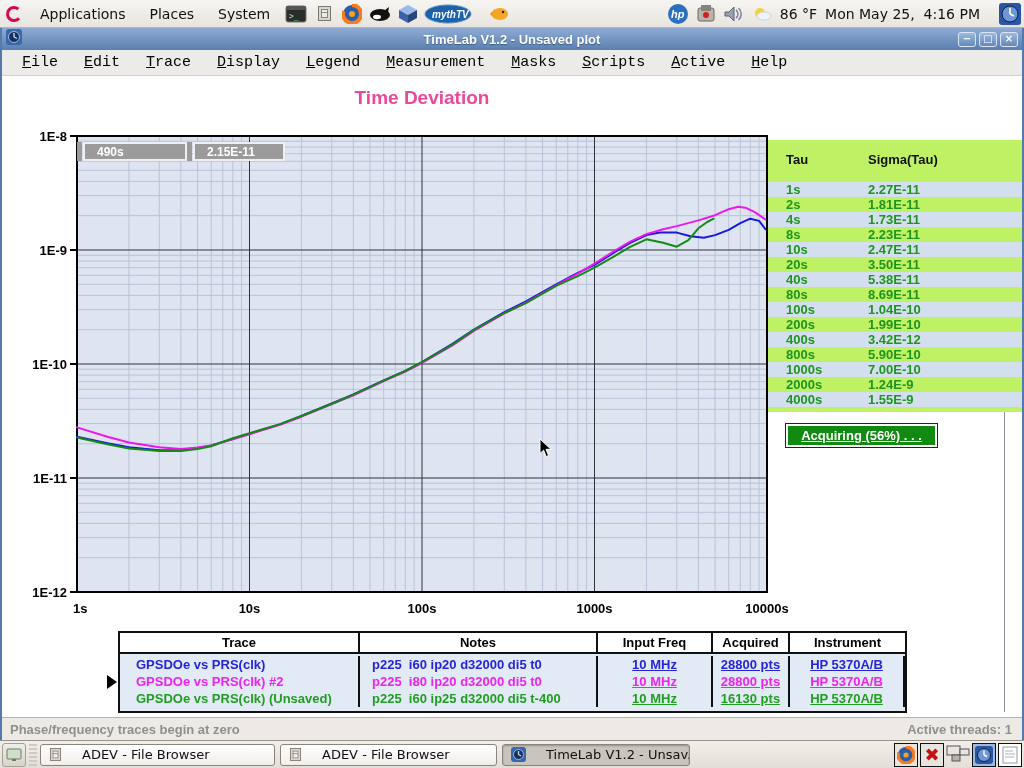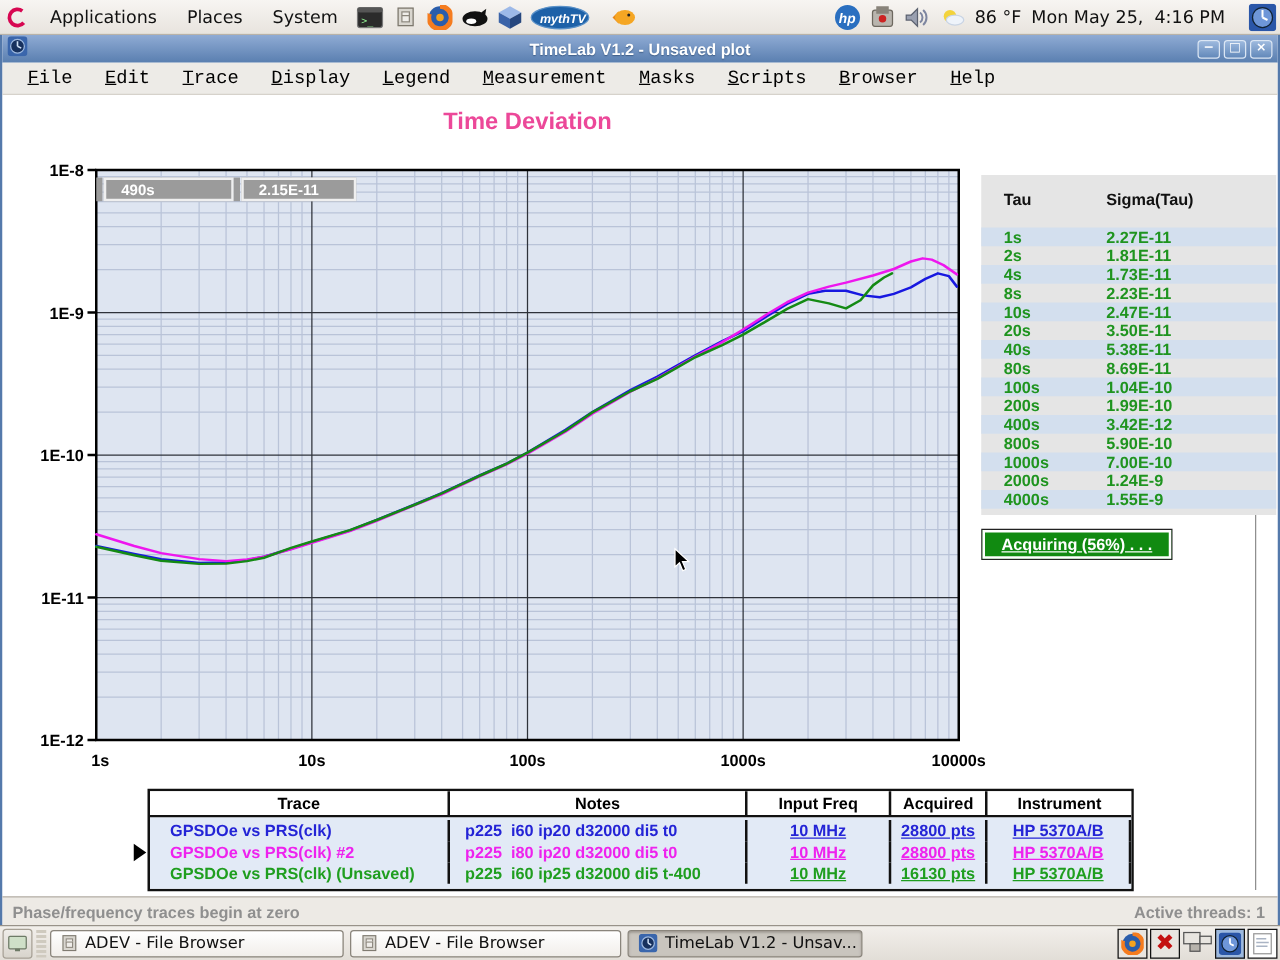--- a/index.html
+++ b/index.html
@@ -41,21 +41,21 @@
     font:bold 19px "Liberation Sans", sans-serif; color:#ec4899; }
 
   .readout { position:absolute; top:66px; height:19px; background:#9b9b9b;
     border:2px solid #efefef; color:#fff; font:bold 12px "Liberation Sans", sans-serif;
     padding:1px 0 0 12px; }
   .readout-tab { position:absolute; top:66px; width:5px; height:19px; background:#9b9b9b; }
 
   .right-divider { position:absolute; left:1002px; top:64px; width:1px; height:572px; background:#8f8f8f; }
 
   
-  .tau-table { position:absolute; left:783px; top:64px; width:236px; background:#e5e5e5;
+  .tau-table { position:absolute; left:766px; top:64px; width:256px; background:#bef264;
     font:bold 13px "Liberation Sans", sans-serif; padding-bottom:5px; }
   .tau-head { display:flex; height:30px; align-items:center; color:#111; margin-top:4px; }
   .tau-c1 { width:100px; padding-left:18px; }
   .tau-c2 { flex:1; }
   .tau-gap { height:8px; }
   .tau-row { display:flex; height:15px; align-items:center; color:#1f941f; }
   .tau-row.shaded { background:#d3dfee; }
 
   .acquire-btn { position:absolute; left:784px; top:348px; width:151px; height:23px;
     background:#118a11; border:2px solid #fff; box-shadow:0 0 0 1px #222;
@@ -86,21 +86,21 @@
 
   
   .taskbar { position:absolute; left:0; top:740px; width:1024px; height:28px;
     background:linear-gradient(#f2efeb,#e2ded7); border-top:1px solid #989289;
     display:flex; align-items:center; }
   .show-desktop { width:24px; height:24px; margin-left:2px; border:1px solid #a59f94; border-radius:3px;
     background:linear-gradient(#efede9,#d8d4cc); display:flex; align-items:center; justify-content:center; }
   .tb-handle { width:8px; height:22px; margin:0 3px;
     background:repeating-linear-gradient(#cfcabf 0 2px, transparent 2px 4px); }
   .taskbtn { height:22px; border:1px solid #8a857c; border-radius:3px; background:linear-gradient(#ffffff,#f1eeea);
-    display:flex; align-items:center; gap:6px; padding:0 8px; margin-right:5px;
+    display:flex; align-items:center; gap:20px; padding:0 8px; margin-right:5px;
     font:13px "DejaVu Sans", sans-serif; color:#111; overflow:hidden; white-space:nowrap; }
   .taskbtn.active { background:#c9c5be; box-shadow:inset 0 1px 2px #96918a; }
   .tray { margin-left:auto; display:flex; align-items:center; gap:2px; padding-right:2px; }
   .tray-box { width:24px; height:24px; border:1px solid #111; background:#e8e5e0;
     display:flex; align-items:center; justify-content:center; }
   .tray-plain { width:24px; height:24px; display:flex; align-items:center; justify-content:center; }
   .xglyph { color:#c41111; font-size:18px; font-weight:bold; line-height:1; }
 
   .mini-cabinet { width:13px; height:15px; background:#d9d6cf; border:1px solid #7d786e; position:relative; }
   .mini-cabinet::before, .mini-cabinet::after { content:""; position:absolute; left:2px; right:2px; height:4px;
@@ -226,21 +226,21 @@
 
     <div class="menubar">
         <span class="menu-item">File</span>
         <span class="menu-item">Edit</span>
         <span class="menu-item">Trace</span>
         <span class="menu-item">Display</span>
         <span class="menu-item">Legend</span>
         <span class="menu-item">Measurement</span>
         <span class="menu-item">Masks</span>
         <span class="menu-item">Scripts</span>
-        <span class="menu-item">Browser</span>
+        <span class="menu-item">Active</span>
         <span class="menu-item">Help</span>
       </div>
 
     <div class="content">
       <div class="plot-title">Time Deviation</div>
 
       <svg style="position:absolute;left:0;top:0;" width="1010" height="555">
           <rect x="75" y="60" width="690" height="456" fill="#dee5f1"></rect>
           <line x1="126.92767425203675" y1="60" x2="126.92767425203675" y2="516" stroke="#b9c3d8" stroke-width="1"></line>
           <line x1="157.30341643914176" y1="60" x2="157.30341643914176" y2="516" stroke="#b9c3d8" stroke-width="1"></line>

